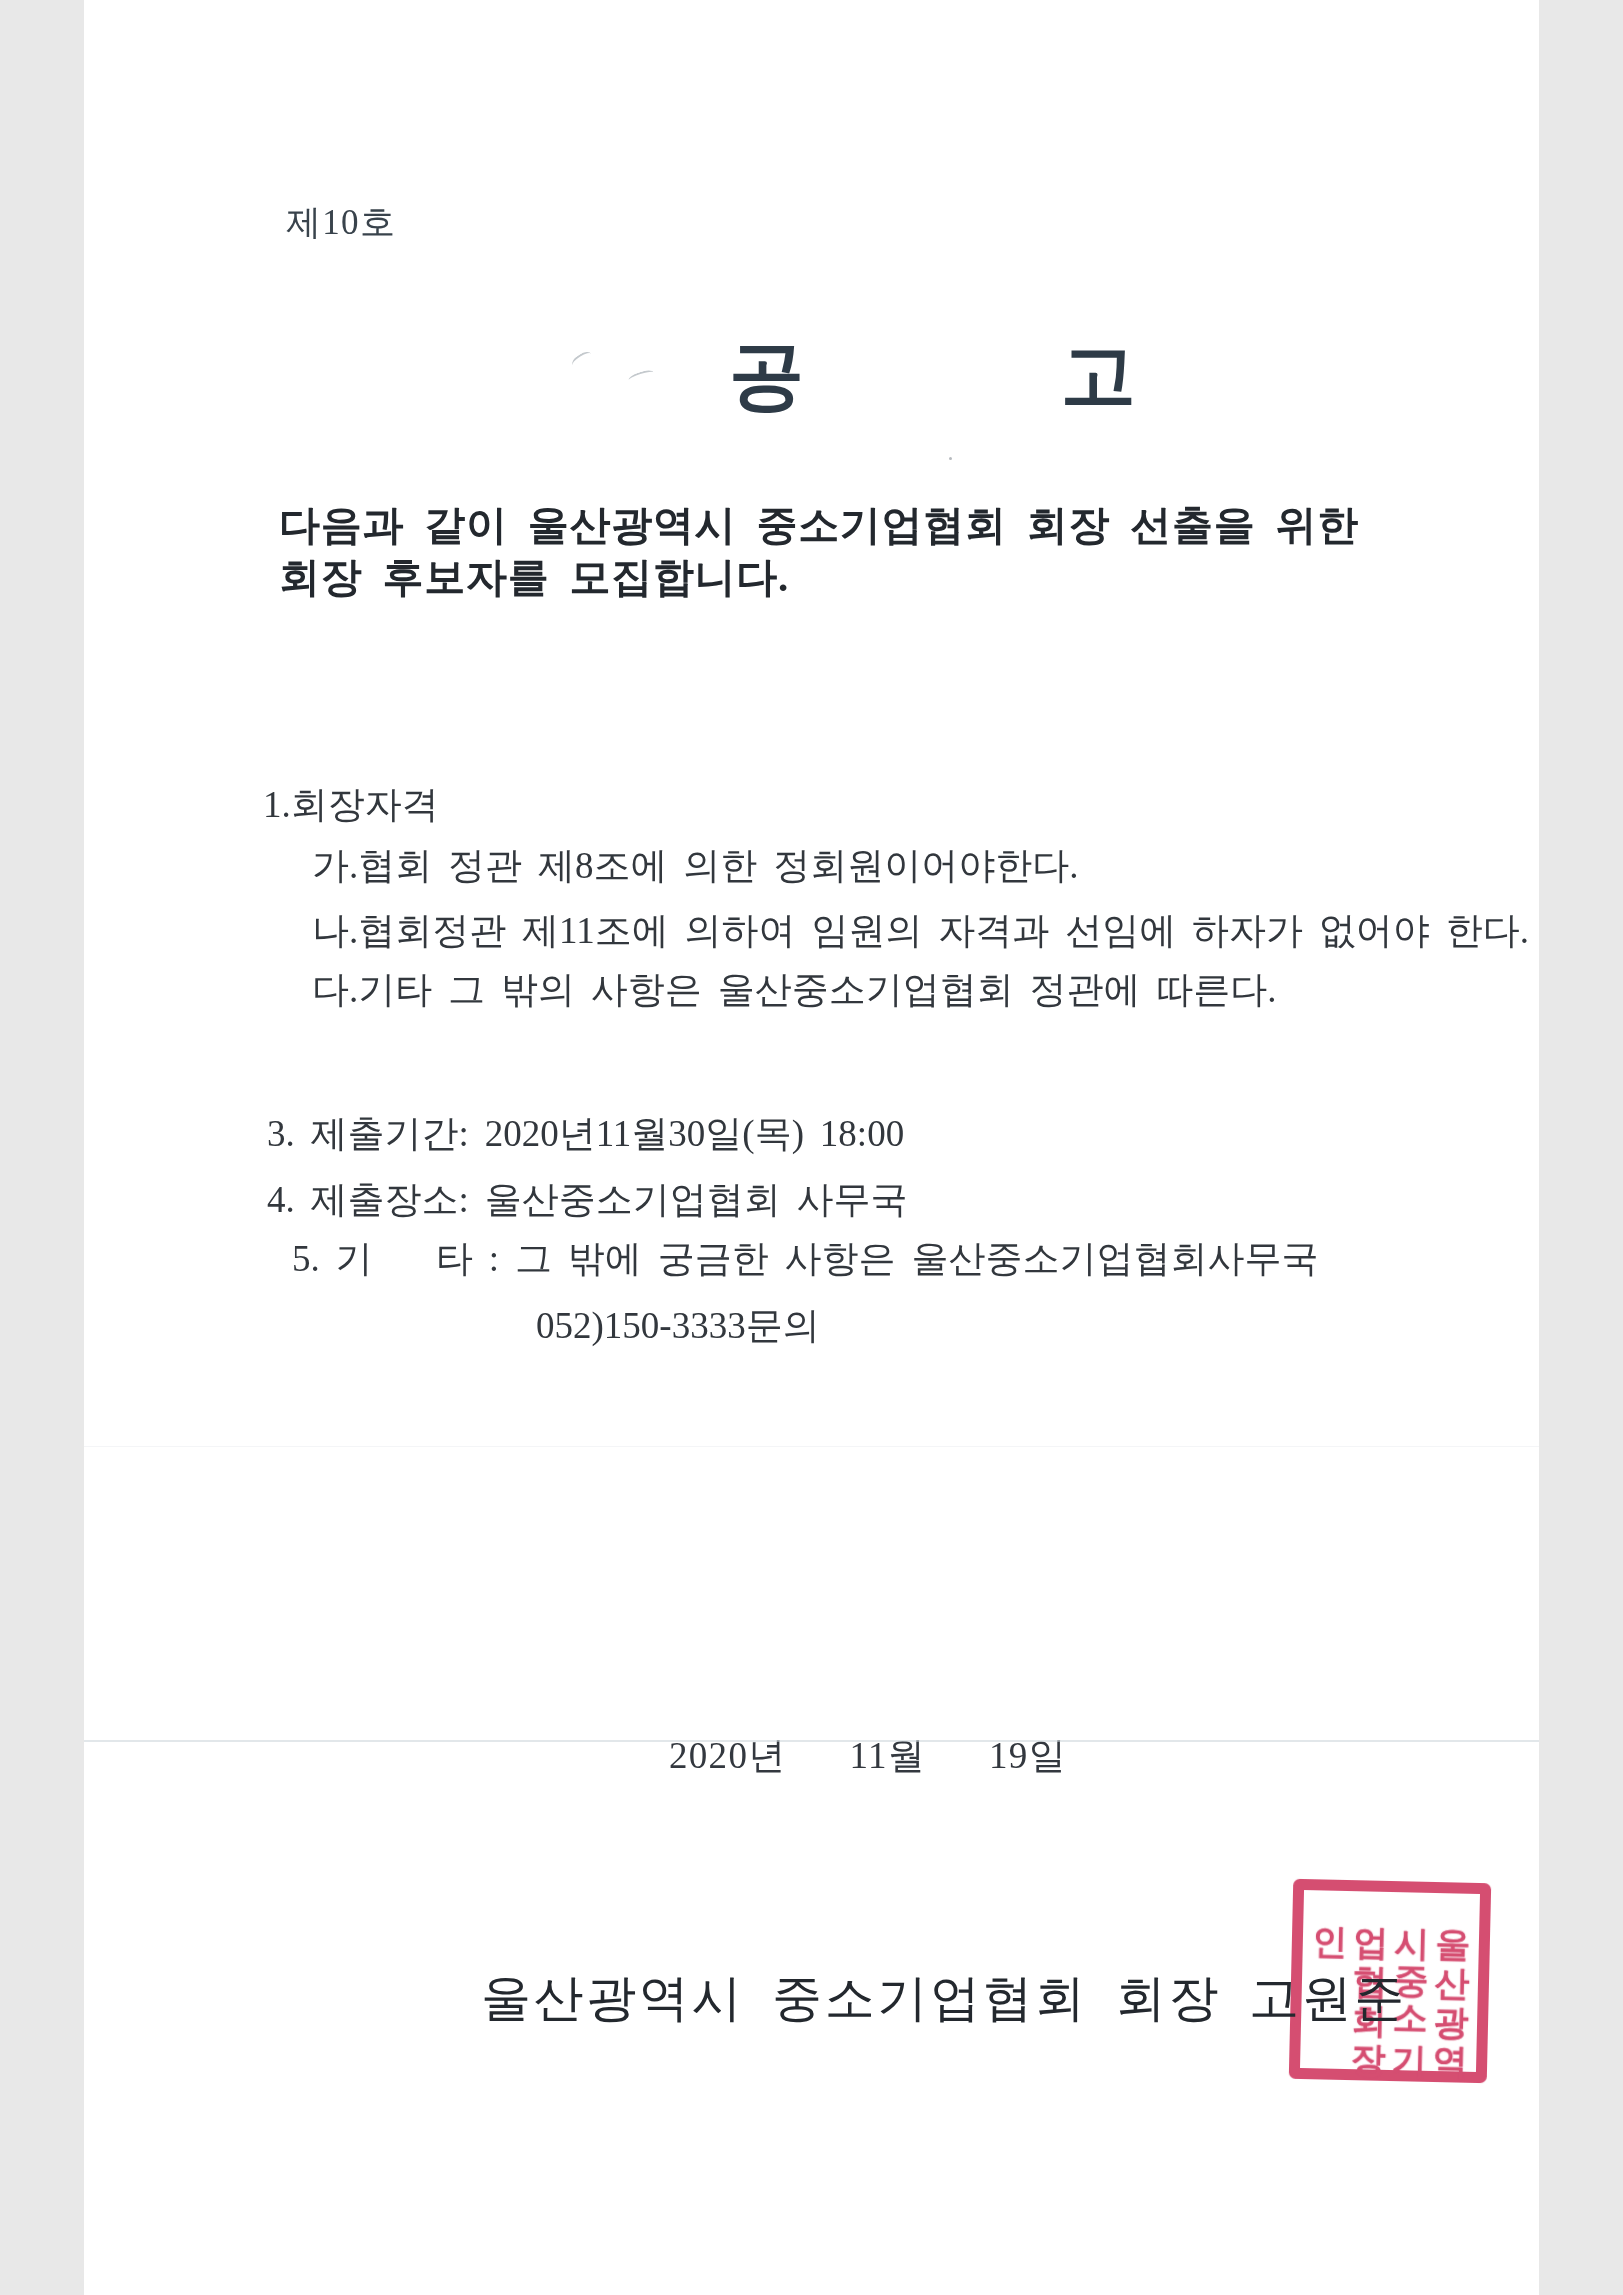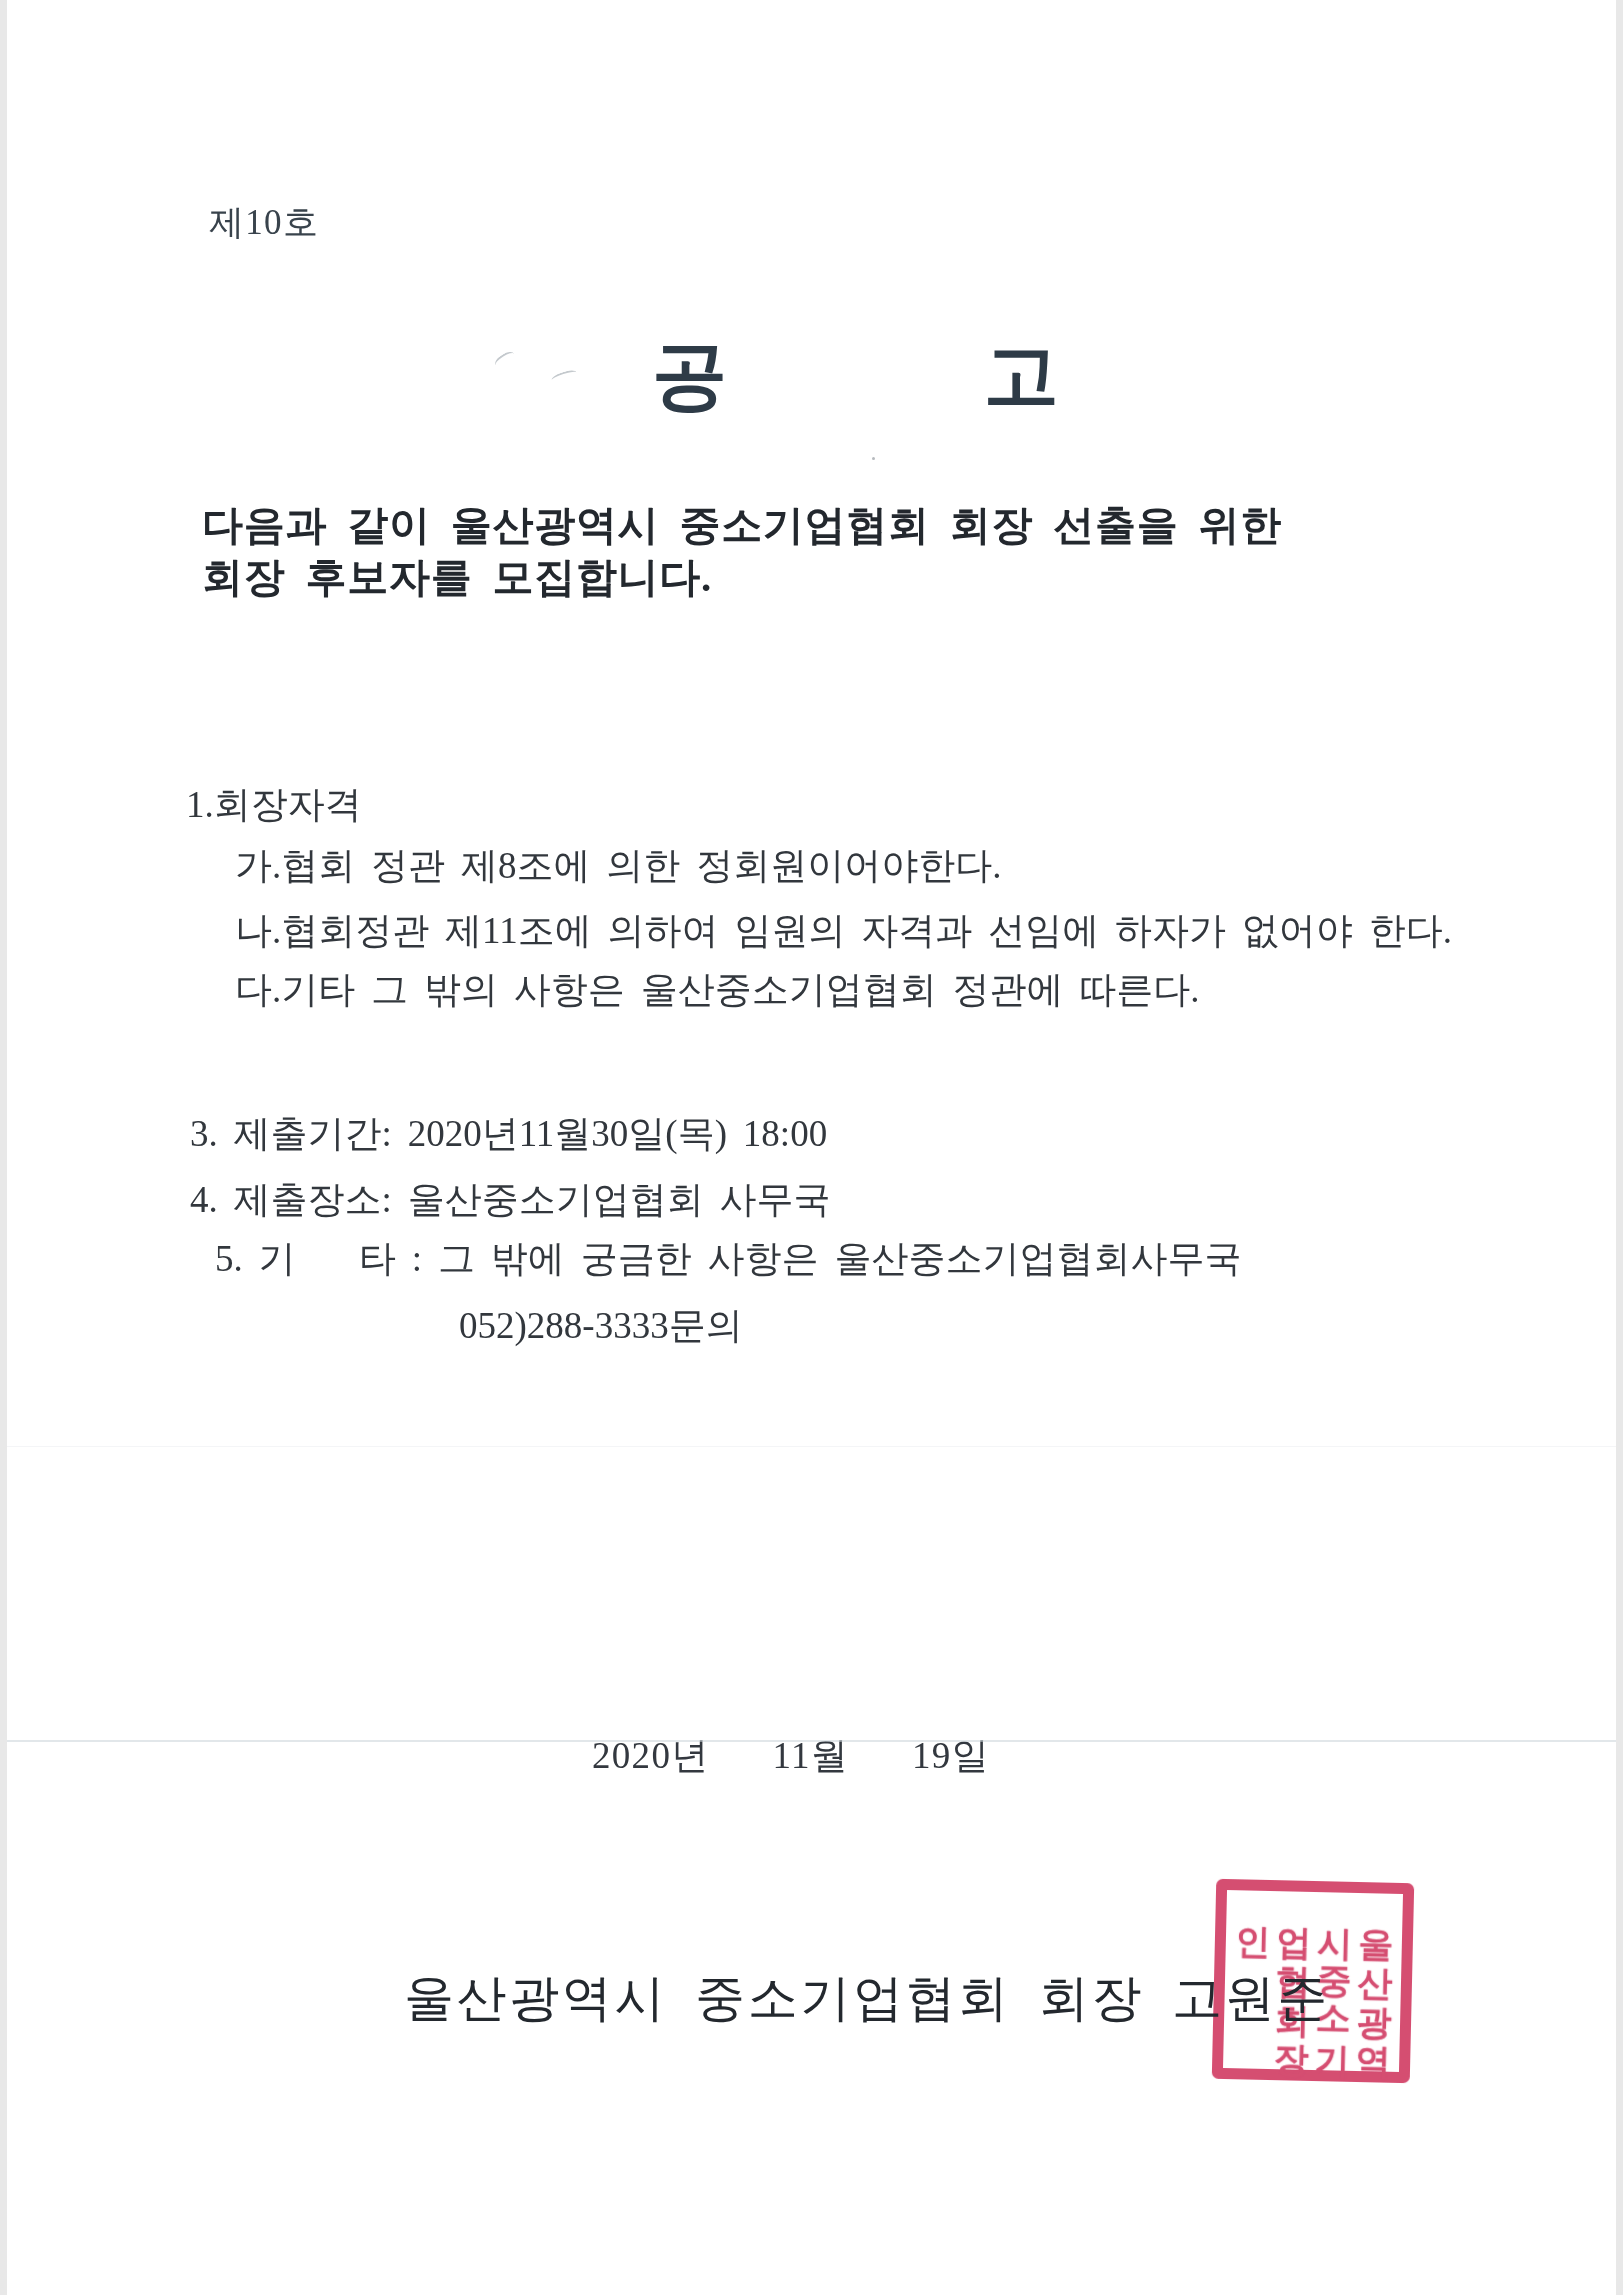--- a/index.html
+++ b/index.html
@@ -1,18 +1,18 @@
 <!DOCTYPE html>
 <html style="font-size:10.5px"><head>
 <meta charset="utf-8">
 <style>
   html, body { margin: 0; padding: 0; background: #e8e8e8; }
   .page {
     position: relative;
-    width: 1609px;
+    width: 1455px;
     height: 2295px;
     margin: 0 auto;
     background: #ffffff;
     overflow: hidden;
     font-family: "Liberation Serif", "DejaVu Serif", serif;
     color: #2c3138;
   }
   .abs { position: absolute; white-space: pre; }
 
   .doc-number {
@@ -136,21 +136,21 @@
   <div class="abs intro">다음과 같이 울산광역시 중소기업협회 회장 선출을 위한
 회장 후보자를 모집합니다.</div>
 
   <div class="abs list-item li1">1.회장자격</div>
   <div class="abs list-item li2">가.협회 정관 제8조에 의한 정회원이어야한다.</div>
   <div class="abs list-item li3">나.협회정관 제11조에 의하여 임원의 자격과 선임에 하자가 없어야 한다.</div>
   <div class="abs list-item li4">다.기타 그 밖의 사항은 울산중소기업협회 정관에 따른다.</div>
   <div class="abs list-item li6">3. 제출기간: 2020년11월30일(목) 18:00</div>
   <div class="abs list-item li7">4. 제출장소: 울산중소기업협회 사무국</div>
   <div class="abs list-item li8">5. 기    타 : 그 밖에 궁금한 사항은 울산중소기업협회사무국</div>
-  <div class="abs list-item li9">052)288-3333문의</div>
+  <div class="abs list-item li9">052)150-3333문의</div>
 
   <div class="abs date-line">2020년    11월    19일</div>
 
   <div class="abs signature-line">울산광역시 중소기업협회 회장 고원준</div>
 
   <div class="seal" style="border-color: rgb(210, 63, 102);">
     <div class="seal-text" style="color: rgb(210, 63, 102);">울산광역시중소기업협회장인</div>
   </div>
 
   <div class="artifact-line a1"></div>

